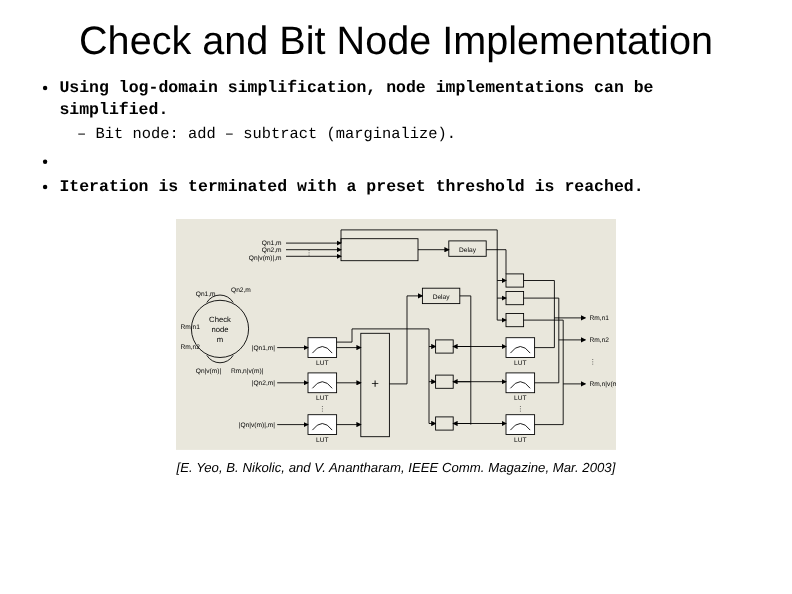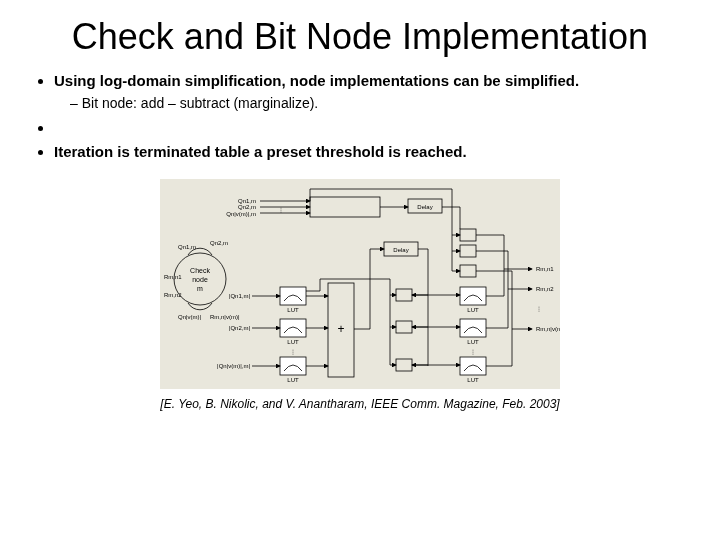--- a/index.html
+++ b/index.html
@@ -23,20 +23,21 @@
     text-align: center;
     line-height: 1.15;
     margin: 8px 0 14px 0;
     font-weight: normal;
   }
   ul.top {
     list-style: disc;
     margin: 0 0 0 10px;
     padding: 0 0 0 14px;
     font-size: 15px;
+    font-family: Liberation Mono, monospace;
   }
   ul.top > li {
     margin-bottom: 4px;
     line-height: 1.3;
     font-weight: bold;
   }
   ul.sub {
     list-style: none;
     margin: 3px 0 6px 16px;
     padding: 0;
@@ -77,21 +78,21 @@
   <ul class="top">
     <li>
       <span>Using log-domain simplification, node implementations can be simplified.</span>
       <ul class="sub">
         <li>Bit node: add – subtract (marginalize).</li>
       </ul>
     </li>
     <li>
     </li>
     <li>
-      <span>Iteration is terminated table a preset threshold is reached.</span>
+      <span>Iteration is terminated with a preset threshold is reached.</span>
     </li>
   </ul>
 
   <div class="figwrap">
     <svg width="400" height="210" viewBox="0 0 400 210">
       <defs>
         <marker id="ah" markerWidth="6" markerHeight="6" refX="5" refY="3" orient="auto">
           <path d="M0,0 L6,3 L0,6 z" fill="#000"></path>
         </marker>
       </defs>
@@ -227,15 +228,15 @@
       <line x1="348" y1="72" x2="348" y2="149" class="wire"></line>
       <line x1="352" y1="92" x2="352" y2="187" class="wire"></line>
       <line x1="344" y1="90" x2="372" y2="90" class="wire arrow"></line>
       <line x1="348" y1="110" x2="372" y2="110" class="wire arrow"></line>
       <line x1="352" y1="150" x2="372" y2="150" class="wire arrow"></line>
       <text x="376" y="92" class="lbls">Rm,n1</text>
       <text x="376" y="112" class="lbls">Rm,n2</text>
       <text x="376" y="152" class="lbls">Rm,n|v(m)|</text>
       <text x="376" y="132" class="lbls">⋮</text>
     </svg>
-    <div class="citation">[E. Yeo, B. Nikolic, and V. Anantharam, IEEE Comm. Magazine, Feb. 2003]</div>
+    <div class="citation">[E. Yeo, B. Nikolic, and V. Anantharam, IEEE Comm. Magazine, Mar. 2003]</div>
   </div>
 </div>
 
 </body></html>

